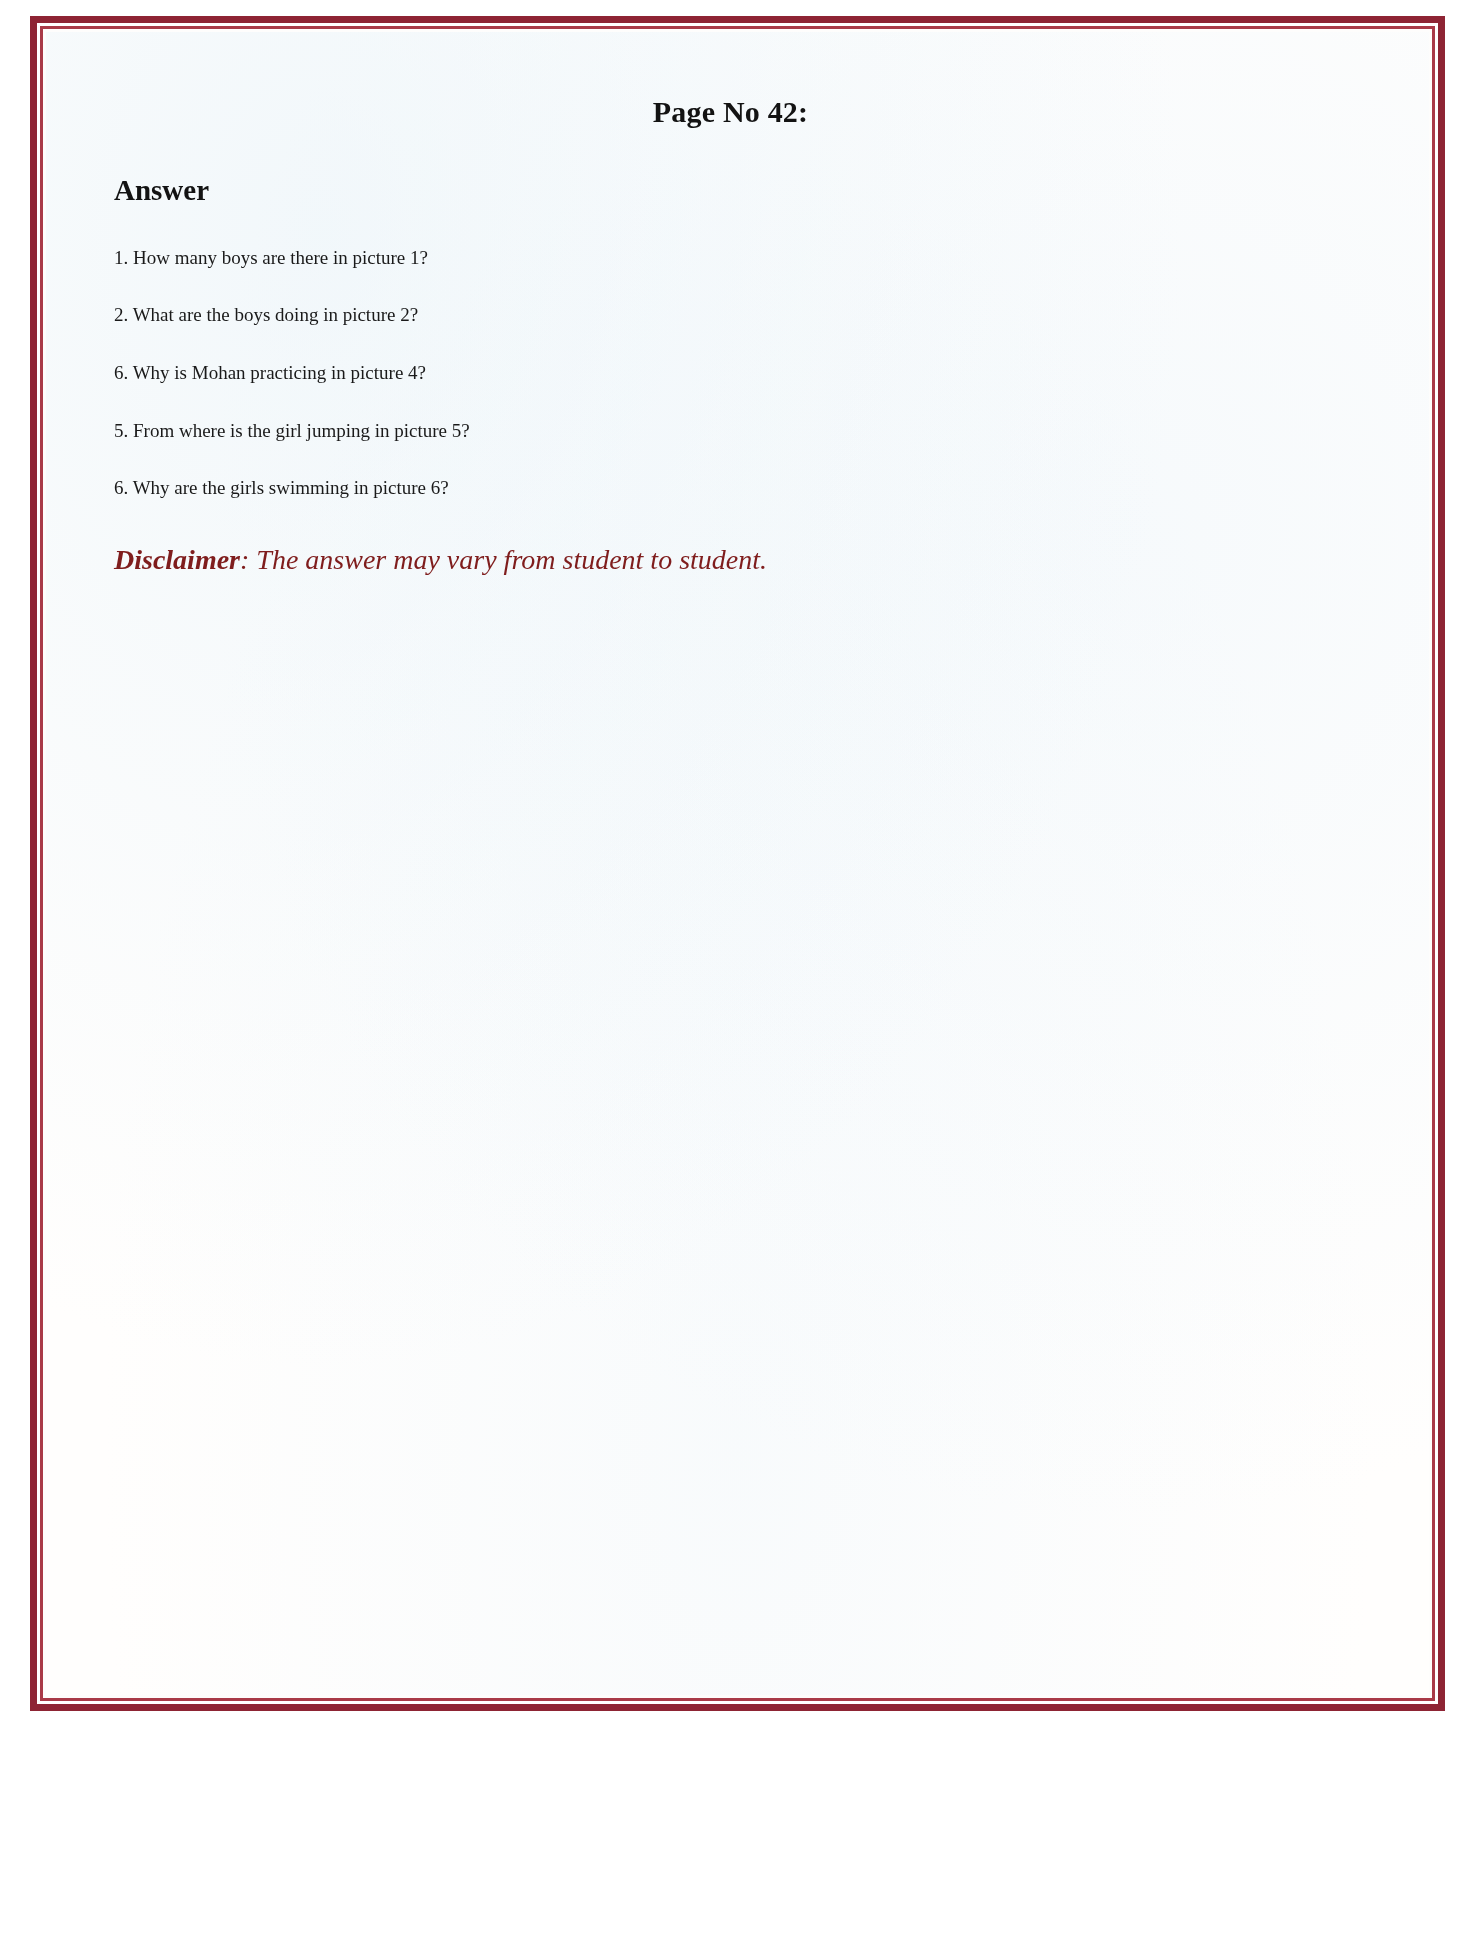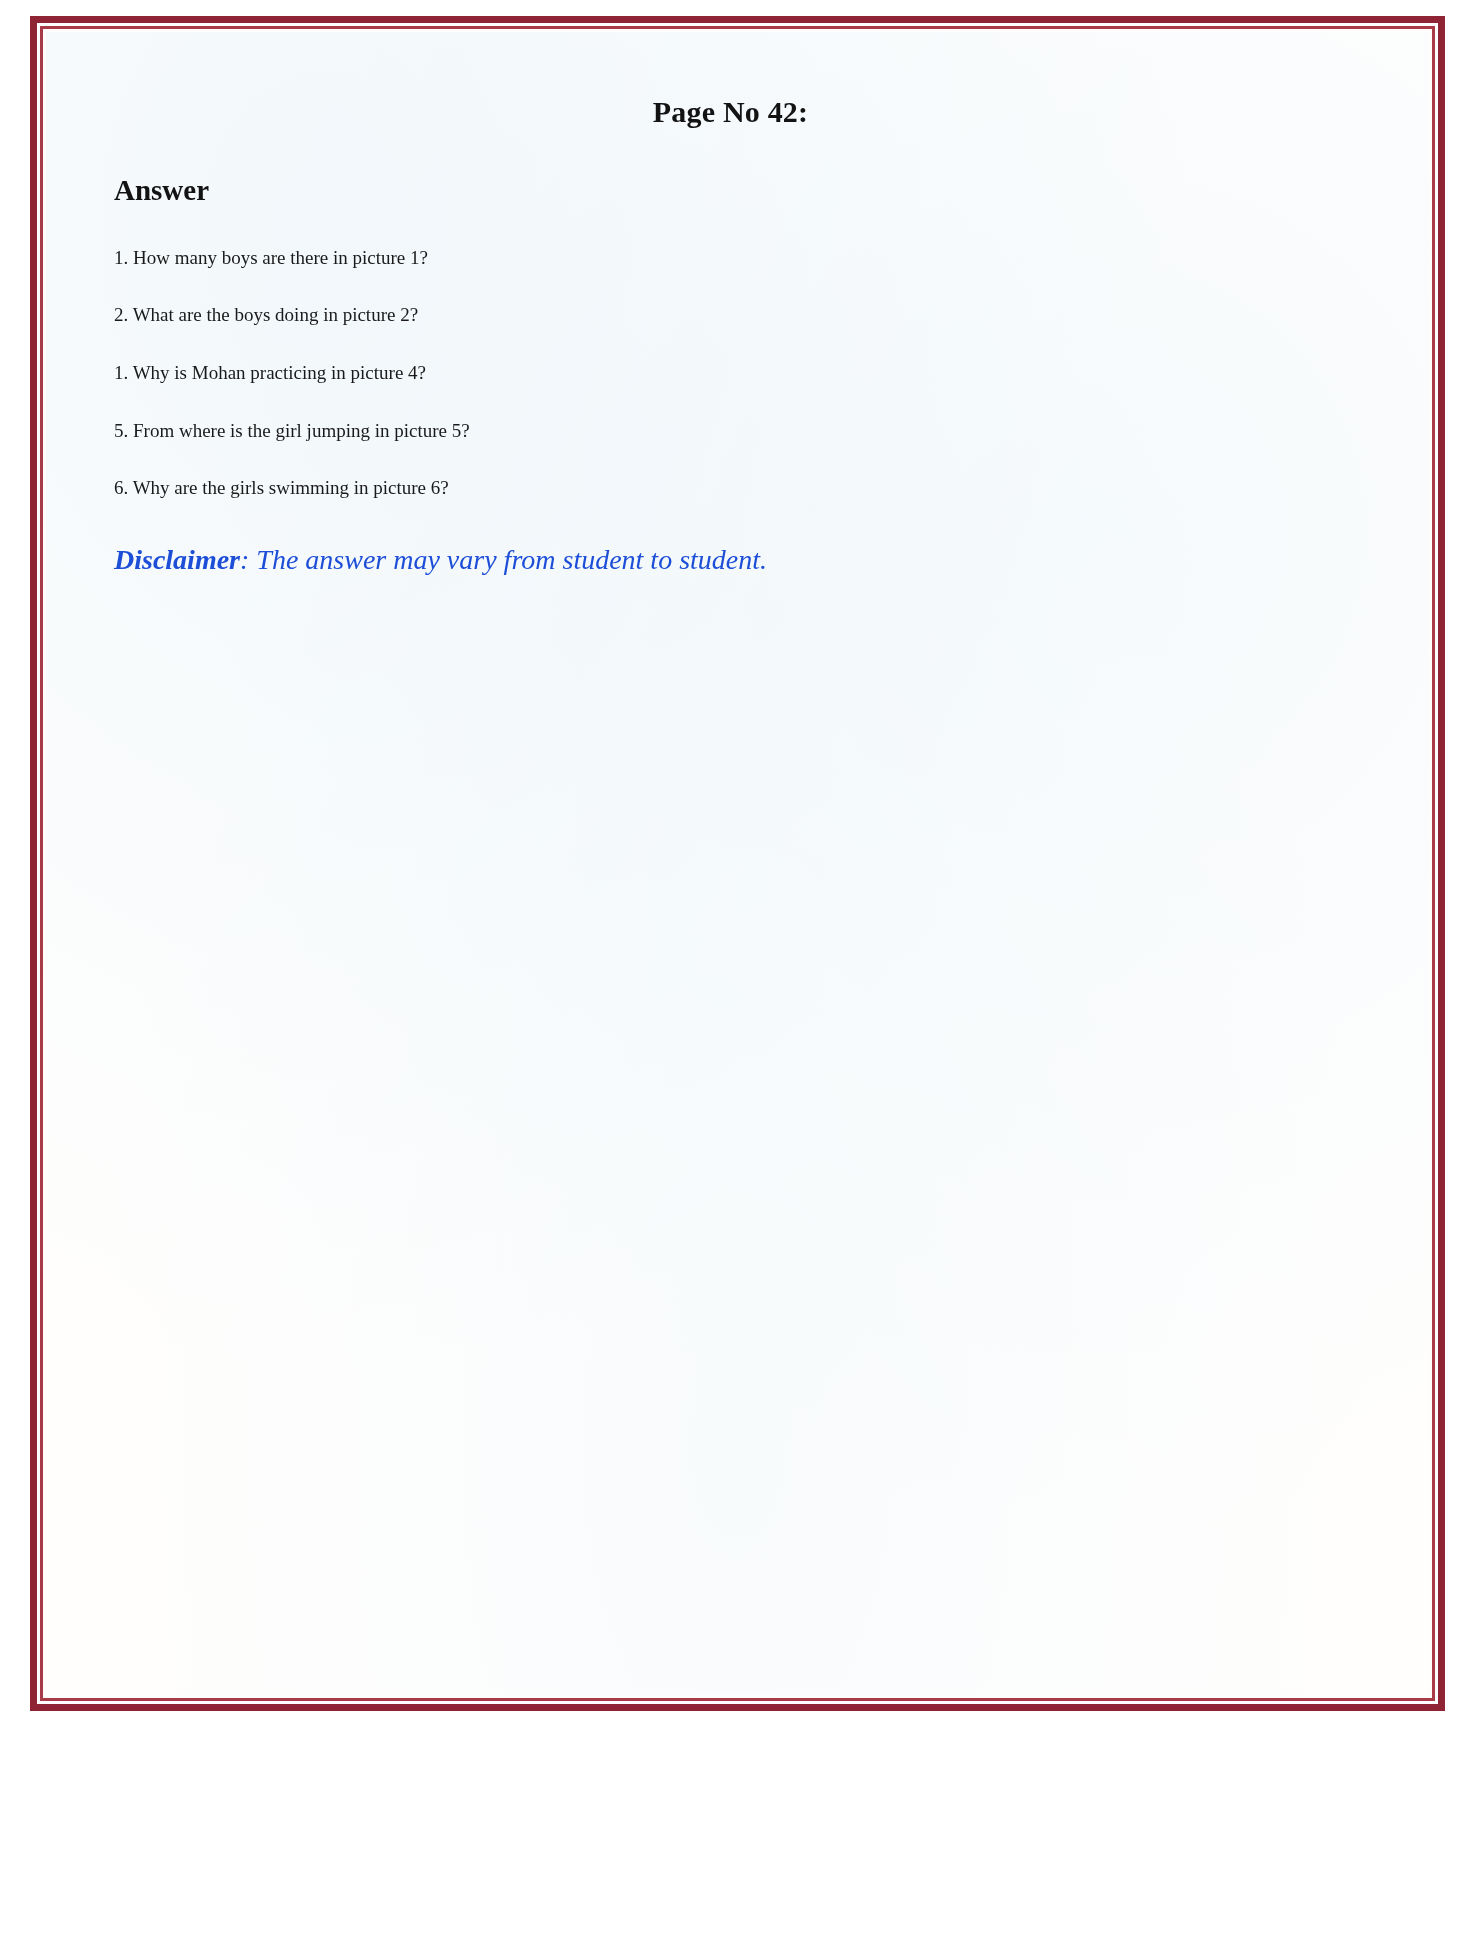--- a/index.html
+++ b/index.html
@@ -119,21 +119,21 @@
     line-height: 1.3;
     margin: 0 0 33px 0;
     color: #1a1a1a;
     white-space: nowrap;
   }
 
   .disclaimer {
     font-size: 28px;
     line-height: 1.35;
     font-style: italic;
-    color: #1d4ed8;
+    color: #7f1d1d;
     margin: 10px 0 0 0;
   }
 
   .disclaimer-label {
     font-weight: bold;
     font-style: italic;
   }
 </style>
 </head>
 <body>
@@ -148,21 +148,21 @@
     <div class="content">
 
       <h1 class="page-heading">Page No 42:</h1>
 
 
       <h2 class="answer-heading">Answer</h2>
 
       <ol class="answer-list">
         <li class="answer-item">1. How many boys are there in picture 1?</li>
         <li class="answer-item">2. What are the boys doing in picture 2?</li>
-        <li class="answer-item">1. Why is Mohan practicing in picture 4?</li>
+        <li class="answer-item">6. Why is Mohan practicing in picture 4?</li>
         <li class="answer-item">5. From where is the girl jumping in picture 5?</li>
         <li class="answer-item">6. Why are the girls swimming in picture 6?</li>
       </ol>
 
       <p class="disclaimer">
         <span class="disclaimer-label">Disclaimer</span><span>: The answer may vary from student to student.</span>
       </p>
 
     </div>
   </div>

